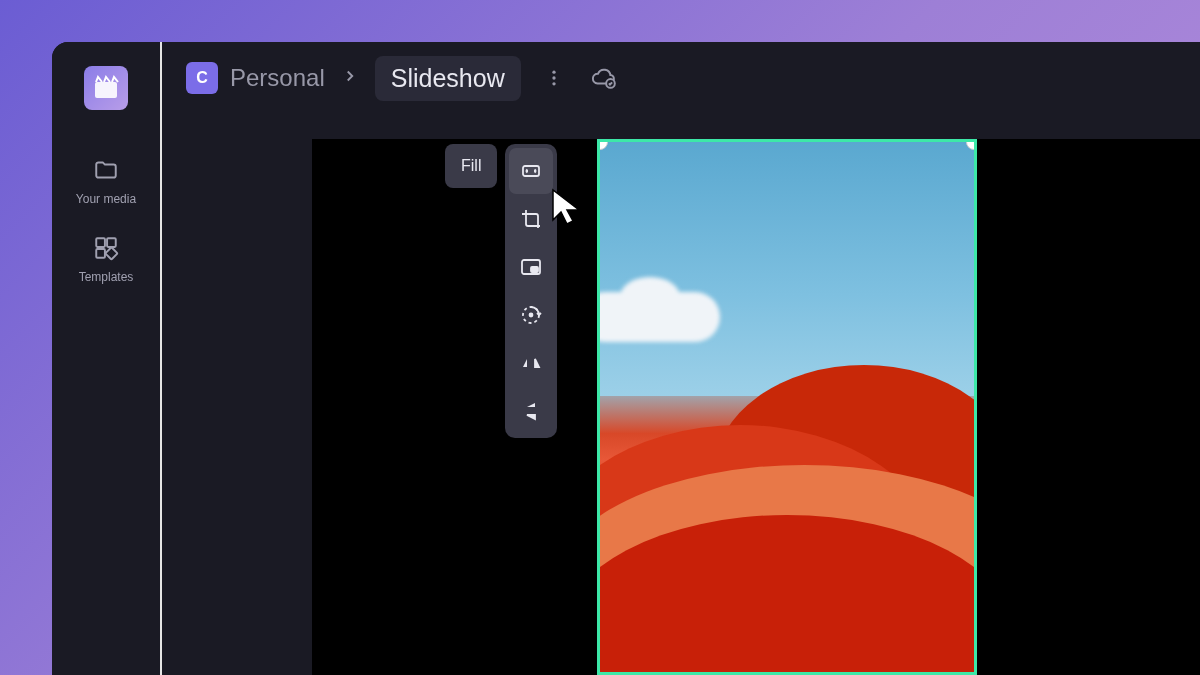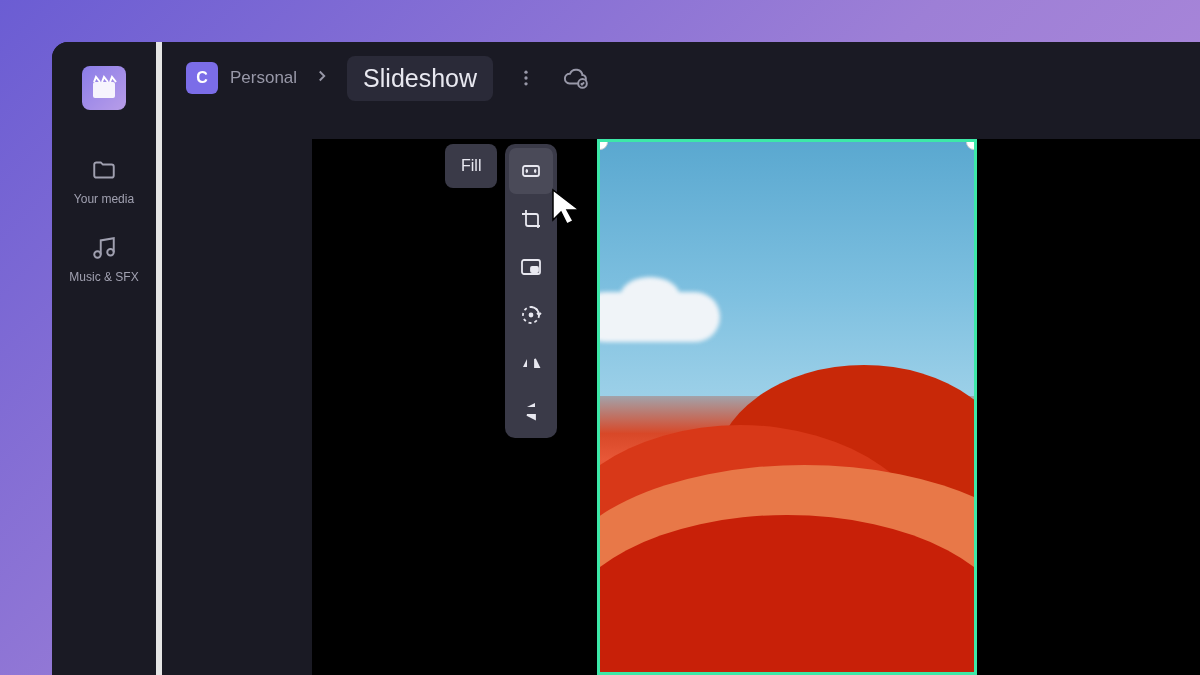--- a/index.html
+++ b/index.html
@@ -20,21 +20,21 @@
   bottom: 0;
   background: #1a1a24;
   border-top-left-radius: 16px;
   overflow: hidden;
   display: flex;
 }
 
 .sidebar {
   width: 110px;
   background: #1a1a24;
-  border-right: 6px solid #e5e5e5;
+  border-right: 2px solid #e5e5e5;
   display: flex;
   flex-direction: column;
   align-items: center;
   padding-top: 24px;
 }
 
 .app-logo {
   width: 44px;
   height: 44px;
   background: linear-gradient(135deg, #8b7de8 0%, #b89de8 100%);
@@ -98,21 +98,21 @@
   display: flex;
   align-items: center;
   justify-content: center;
   color: white;
   font-weight: 600;
   font-size: 16px;
 }
 
 .workspace-name {
   color: #9898a8;
-  font-size: 17px;
+  font-size: 24px;
 }
 
 .chevron { color: #9898a8; margin: 0 4px; }
 
 .project-name {
   background: #2a2a38;
   border-radius: 8px;
   padding: 8px 16px;
   color: #e8e8f0;
   font-size: 25px;
@@ -301,31 +301,32 @@
     <div class="sidebar-item">
       <div class="icon-wrap">
         <svg width="26" height="26" viewBox="0 0 24 24" fill="none" stroke-width="1.8">
           <path d="M3 7a2 2 0 012-2h4l2 2h8a2 2 0 012 2v8a2 2 0 01-2 2H5a2 2 0 01-2-2V7z"></path>
         </svg>
       </div>
       <span class="sidebar-item-label">Your media</span>
     </div>
 
 
-
     <div class="sidebar-item">
       <div class="icon-wrap">
         <svg width="26" height="26" viewBox="0 0 24 24" fill="none" stroke-width="1.8">
-          <path d="M9 18V5l12-2v13"></path>
-          <circle cx="6" cy="18" r="3"></circle>
-          <circle cx="18" cy="16" r="3"></circle>
+          <rect x="3" y="3" width="8" height="8" rx="1"></rect>
+          <rect x="13" y="3" width="8" height="8" rx="1"></rect>
+          <rect x="3" y="13" width="8" height="8" rx="1"></rect>
+          <rect x="13" y="13" width="8" height="8" rx="1" transform="rotate(45 17 17)"></rect>
         </svg>
       </div>
-      <span class="sidebar-item-label">Music &amp; SFX</span>
+      <span class="sidebar-item-label">Templates</span>
     </div>
+
 
   </div>
 
   <div class="main-area">
     <div class="header">
       <div class="workspace-badge">
         <span>C</span>
       </div>
       <span class="workspace-name">Personal</span>
       <span class="chevron">

